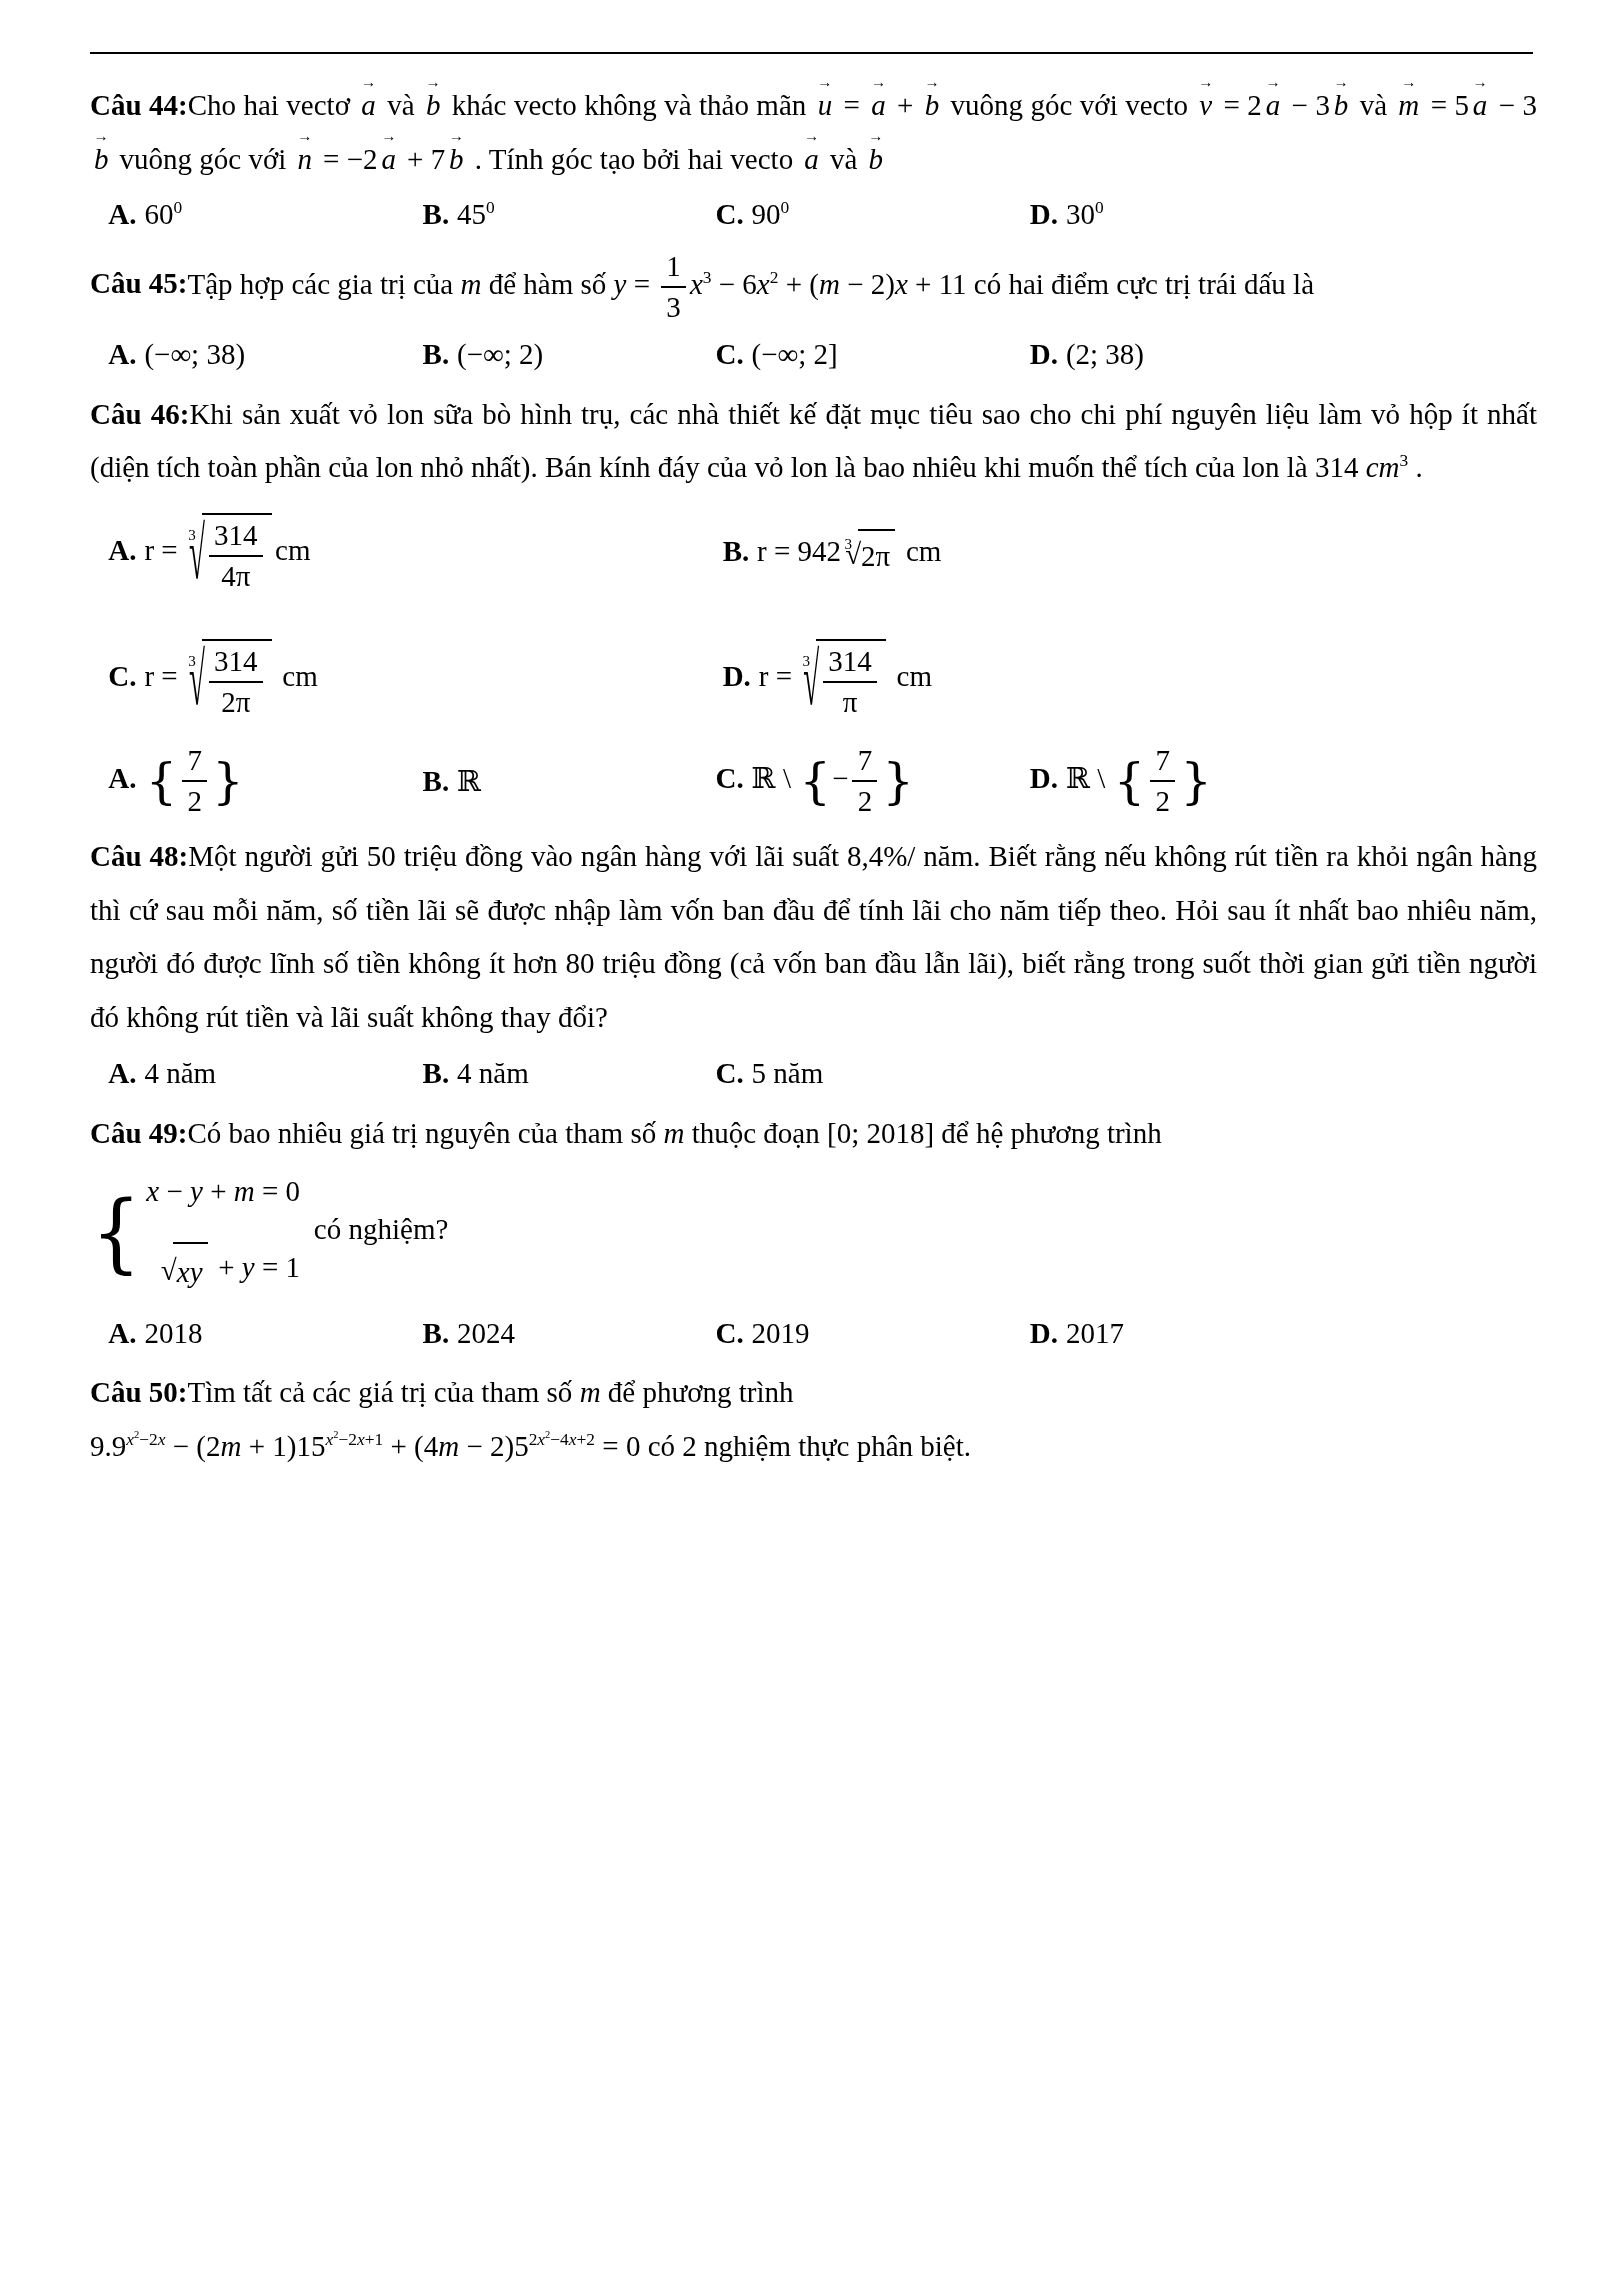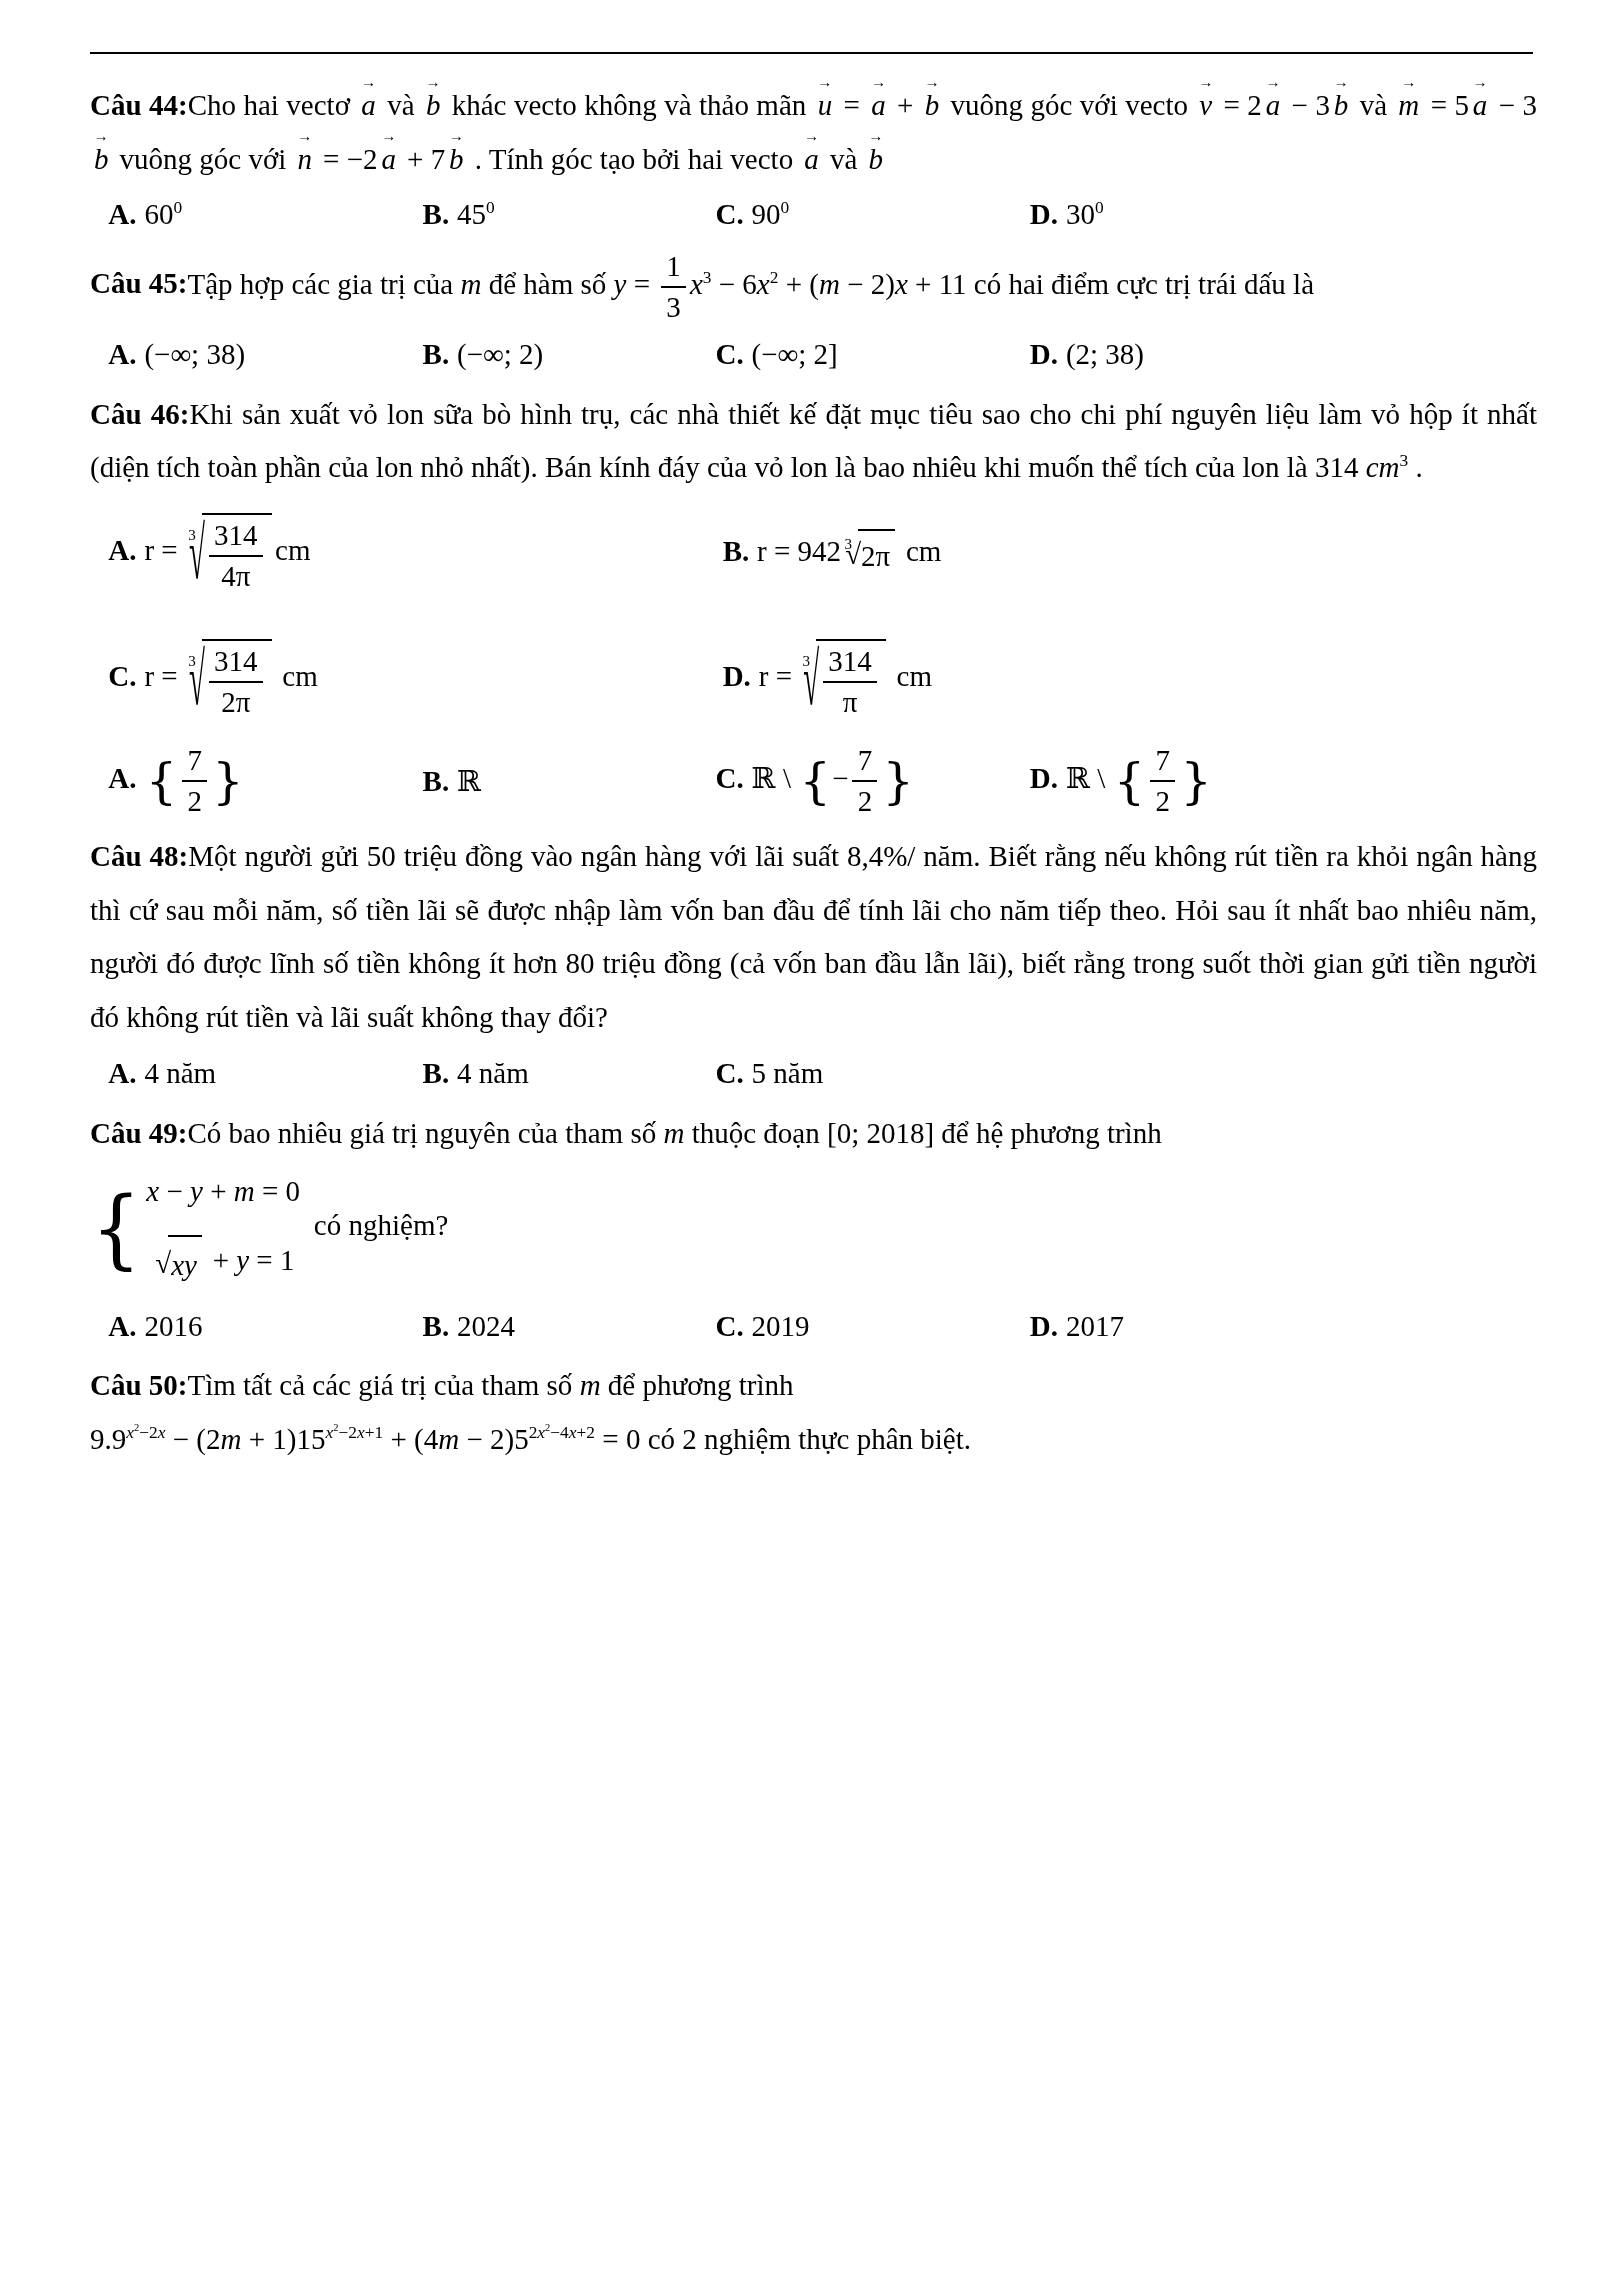--- a/index.html
+++ b/index.html
@@ -42,21 +42,21 @@
   .root.tall .sign{transform:scaleY(2.55);transform-origin:55% 50%}
   .root .rad{border-top:2px solid currentColor;align-self:stretch;display:inline-flex;
     align-items:center;margin-left:-3.3px;padding:2px 5.2px 0 3.3px}
 
   .dl{font-size:1.7em;vertical-align:middle;line-height:0;margin:0 1.3px;
     font-family:"DejaVu Serif",serif}
 
   .cases{display:inline-flex;align-items:center;vertical-align:middle;margin:5.2px 6.5px 5.2px 1.3px}
   .cases .brace{font-size:2.7em;line-height:0.85;margin-right:5.2px;transform:scaleY(1.1);
     font-family:"DejaVu Serif",serif}
-  .cases .rows{display:inline-flex;flex-direction:column;row-gap:15px;text-align:center}
+  .cases .rows{display:inline-flex;flex-direction:column;row-gap:22px;text-align:right}
   .cases .crow{white-space:nowrap}
 </style>
 </head>
 <body>
 
 <div class="top-rule"></div>
 
 <main>
   <section class="question">
     <p class="q-text">
@@ -166,21 +166,21 @@
               <span class="crow"><span class="root">
                   <span class="sign">√</span>
                   <span class="rad">
                     <i class="mi">xy</i>
                   </span>
                 </span> + <i class="mi">y</i> = 1</span>
             </span>
           </span> có nghiệm?</span>
     </p>
     <div class="options cols-4">
-        <span class="opt"><b class="okey">A.</b><span class="oval">2016</span></span>
+        <span class="opt"><b class="okey">A.</b><span class="oval">2018</span></span>
         <span class="opt"><b class="okey">B.</b><span class="oval">2024</span></span>
         <span class="opt"><b class="okey">C.</b><span class="oval">2019</span></span>
         <span class="opt"><b class="okey">D.</b><span class="oval">2017</span></span>
       </div>
   </section>
 
   <section class="question">
     <p class="q-text">
       <b class="q-label">Câu 50:</b><span class="q-body">Tìm tất cả các giá trị của tham số <i class="mi">m</i> để phương trình<br>9.9<sup><i class="mi">x</i><sup>2</sup>−2<i class="mi">x</i></sup> − (2<i class="mi">m</i> + 1)15<sup><i class="mi">x</i><sup>2</sup>−2<i class="mi">x</i>+1</sup> + (4<i class="mi">m</i> − 2)5<sup>2<i class="mi">x</i><sup>2</sup>−4<i class="mi">x</i>+2</sup> = 0 có 2 nghiệm thực phân biệt.</span>
     </p>

